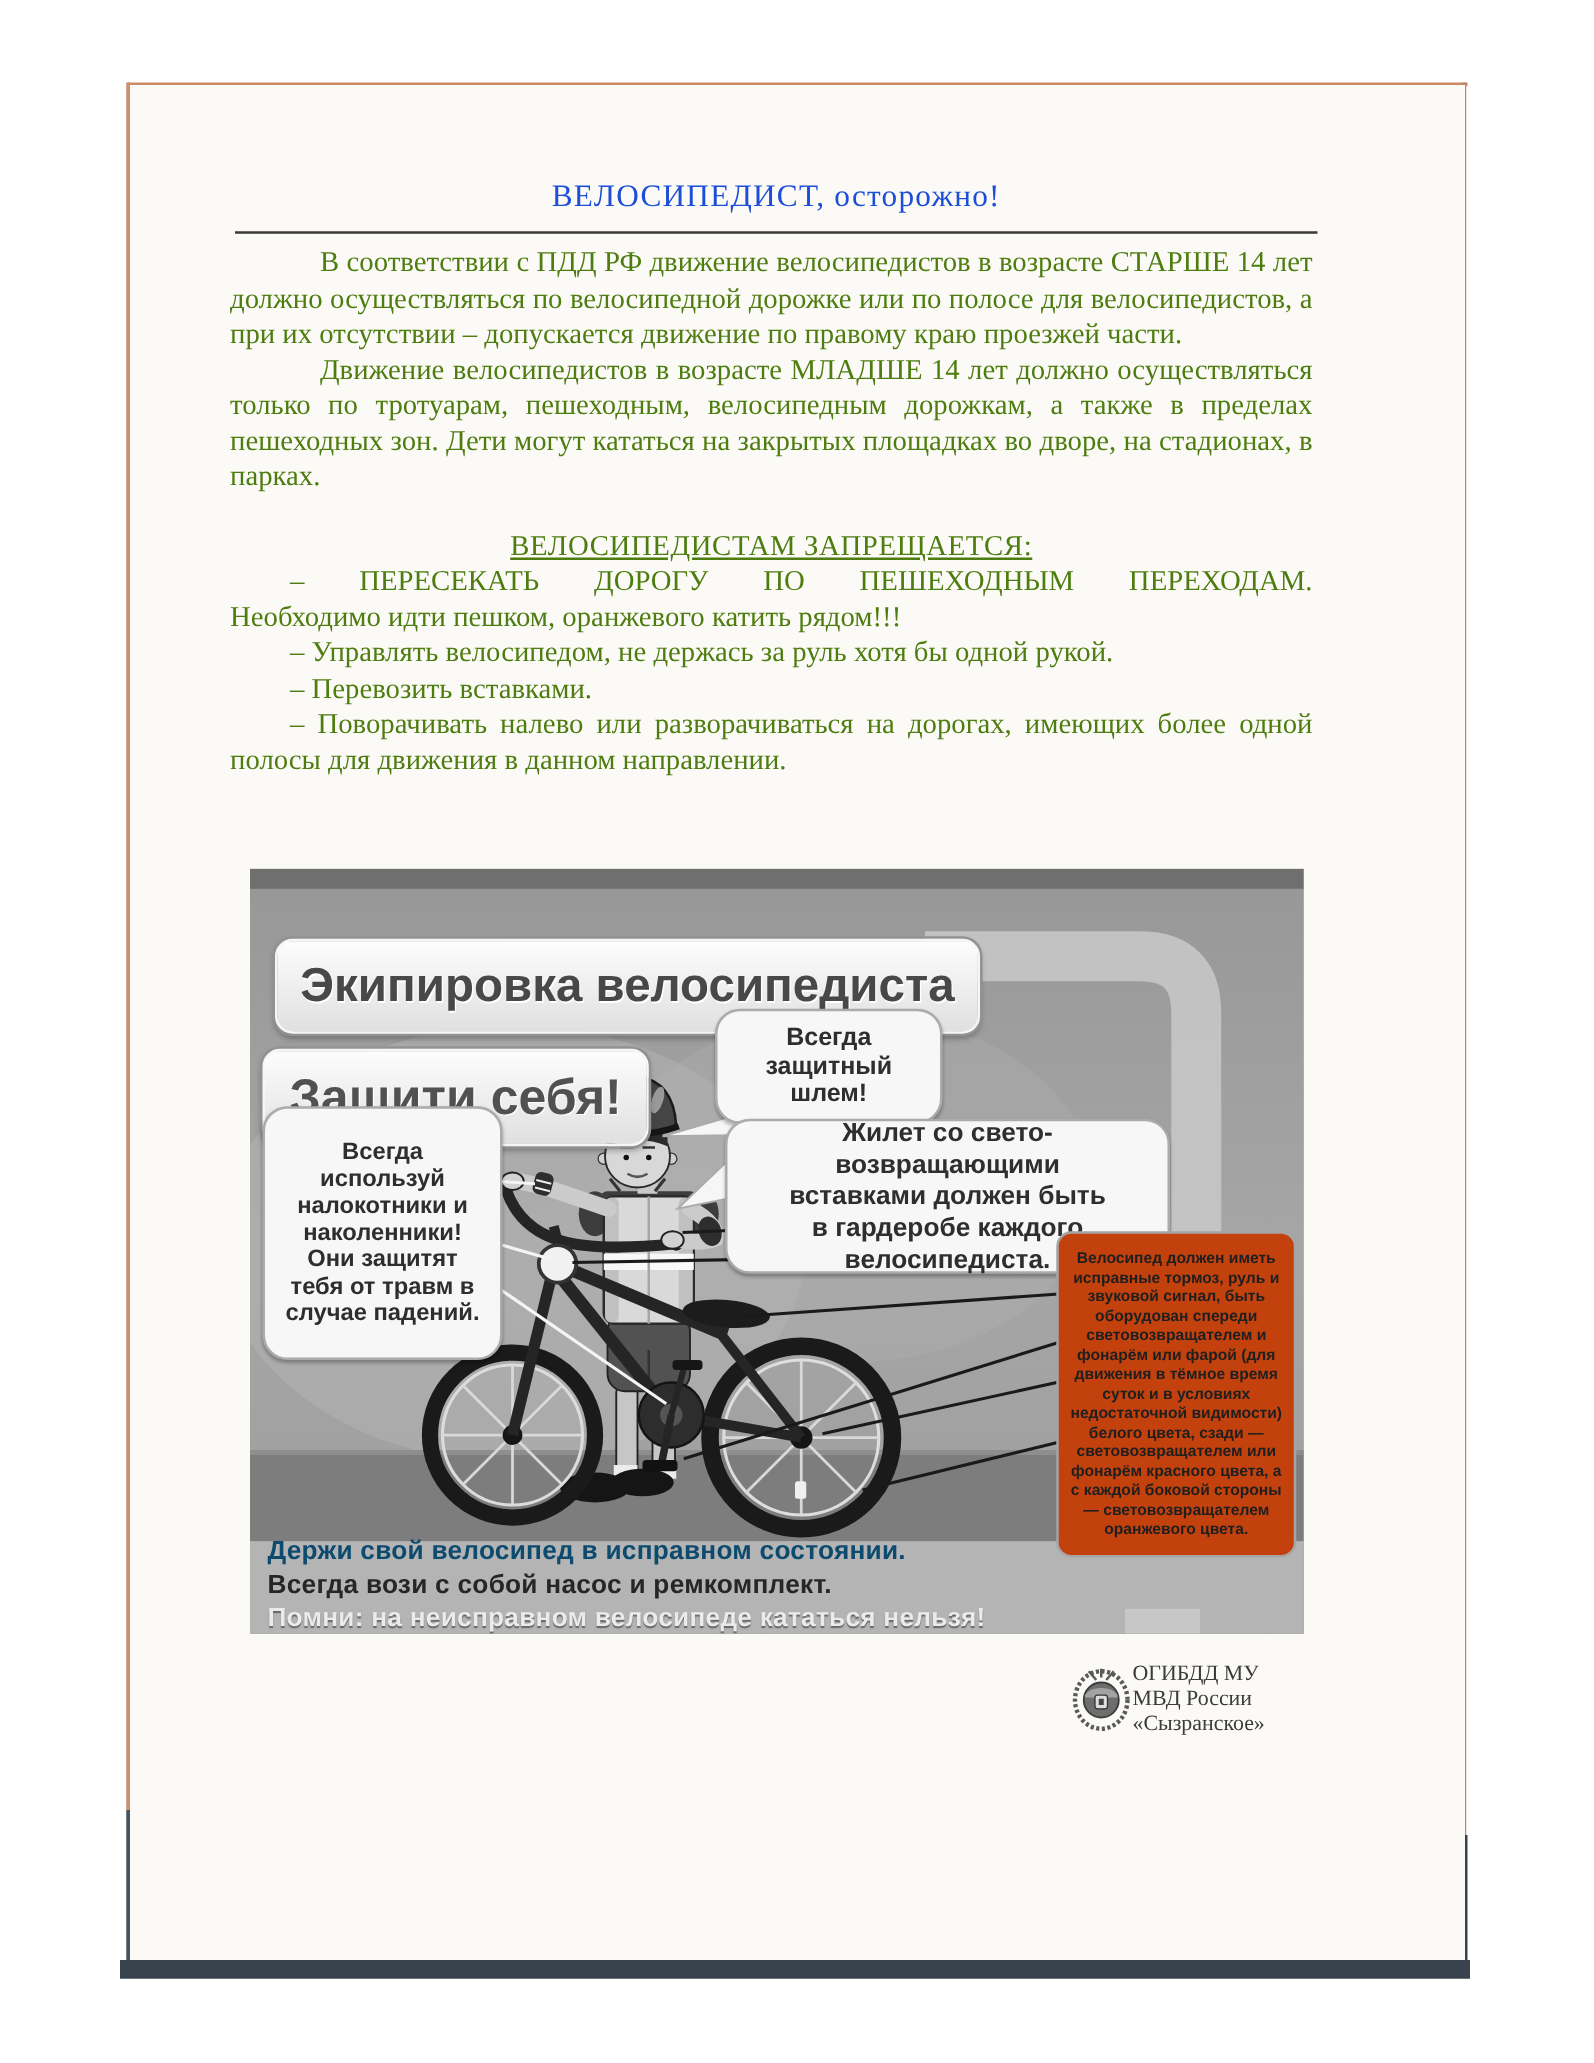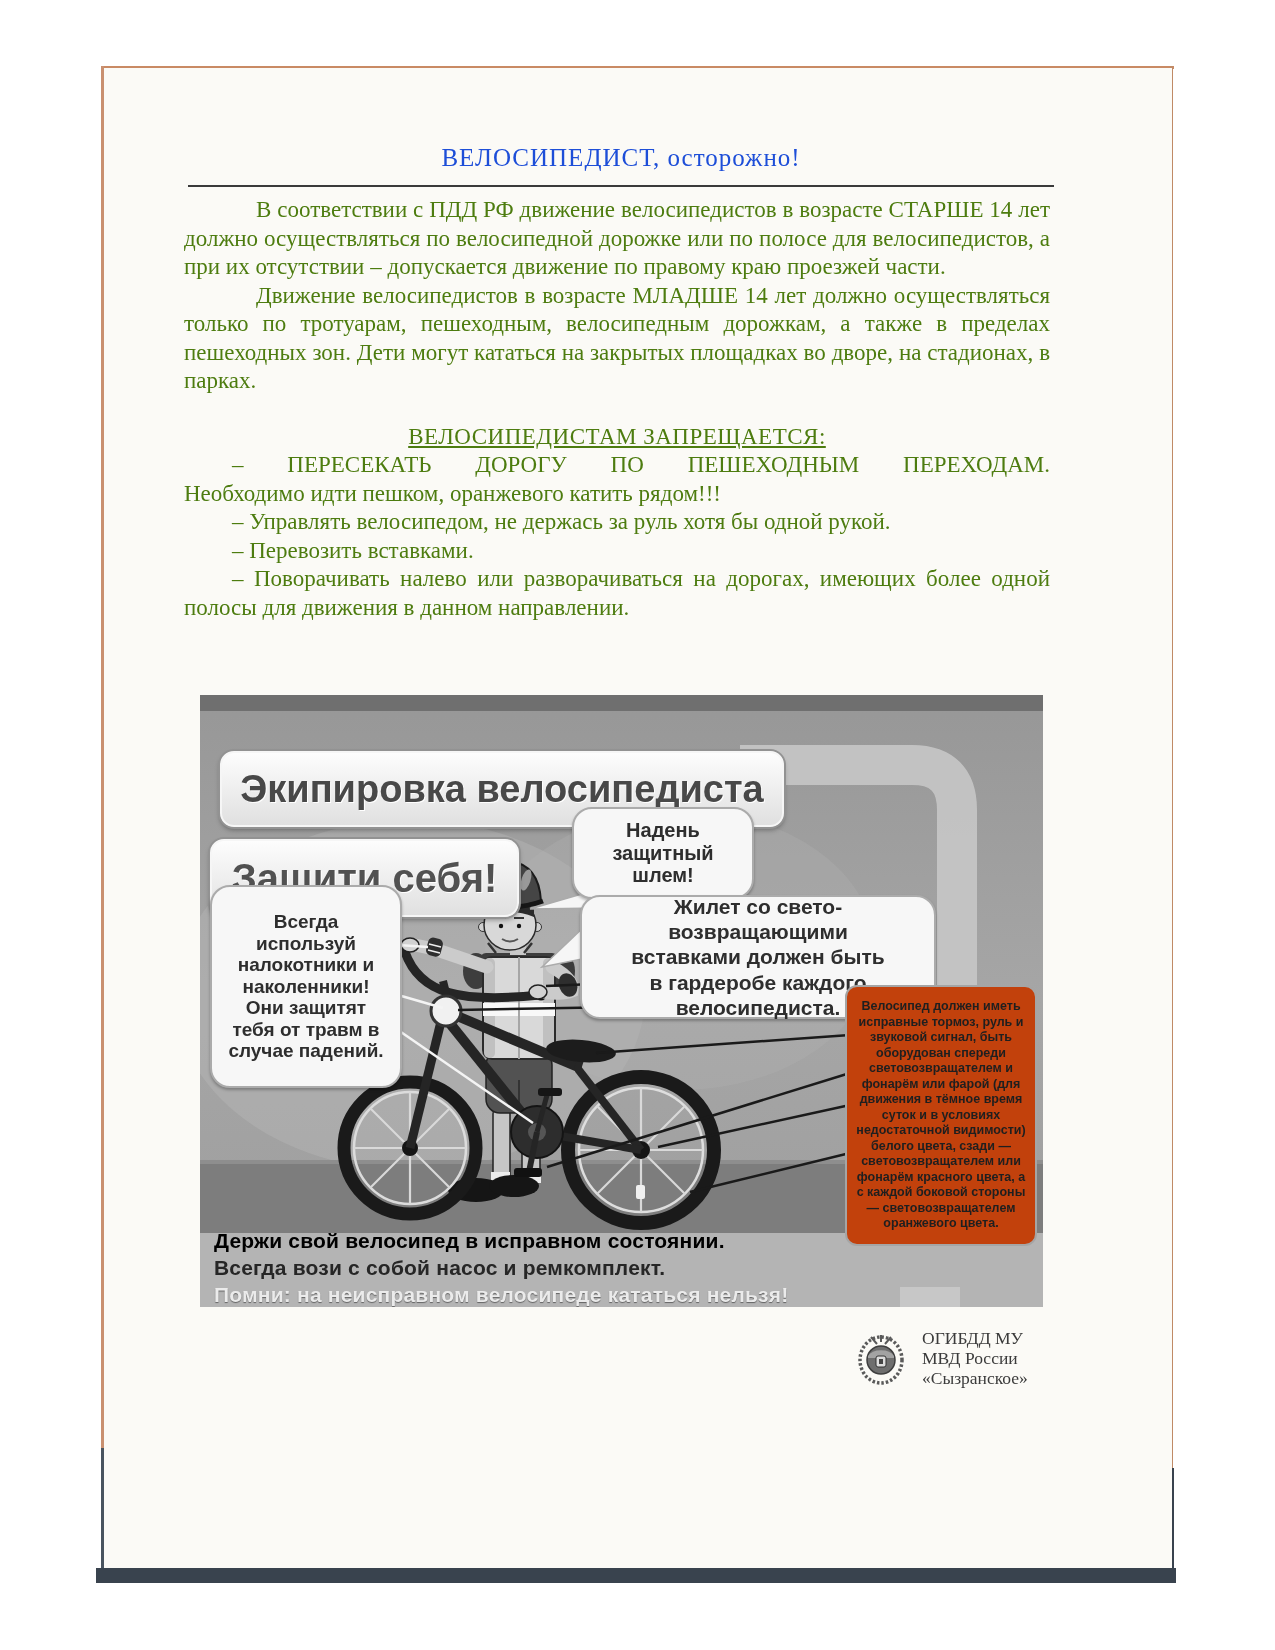--- a/index.html
+++ b/index.html
@@ -68,26 +68,26 @@
   .bubble-vest{left:380px;top:200px;width:356px;height:124px;padding:8px 40px;font-size:21px;line-height:1.2;}
   .panel-bike{
     position:absolute;left:645px;top:290px;width:192px;min-height:252px;box-sizing:border-box;
     background:#c2410c;border:2px solid #a5a5a5;border-radius:12px;
     padding:12px 8px;text-align:center;color:#1f1f1f;
     font-size:12.5px;font-weight:600;line-height:1.24;
   }
   .poster-footer{
     position:absolute;left:14px;font-size:21px;font-weight:bold;letter-spacing:.2px;white-space:nowrap;
   }
-  .pf-1{top:534px;color:#000000;}
+  .pf-1{top:534px;color:#0c4a6e;}
   .pf-2{top:561px;color:#262626;}
   .pf-3{top:588px;color:#ebebeb;text-shadow:0 1px 1px rgba(0,0,0,.45);}
 
   
-  .stamp{position:absolute;left:752px;top:1260px;display:flex;gap:16px;align-items:center;}
+  .stamp{position:absolute;left:752px;top:1260px;display:flex;align-items:center;}
   .stamp-text{font-family:"Liberation Serif", serif;font-size:17.5px;line-height:20px;color:#3b3b3b;}
 </style>
 </head>
 <body>
 
 <div class="page">
 
   <div class="edge edge-top"></div>
   <div class="edge edge-left"></div>
   <div class="edge edge-left-dark"></div>
@@ -244,21 +244,21 @@
       </svg>
 
       <div class="banner banner-title">
         <span>Экипировка велосипедиста</span>
       </div>
       <div class="banner banner-subtitle">
         <span>Защити себя!</span>
       </div>
 
       <div class="bubble bubble-helmet">
-        <span>Надень защитный шлем!</span>
+        <span>Всегда защитный шлем!</span>
       </div>
       <div class="bubble bubble-pads">
         <span>Всегда используй налокотники и наколенники! Они защитят тебя от травм в случае падений.</span>
       </div>
       <div class="bubble bubble-vest">
         <span>Жилет со свето-возвращающими вставками должен быть в гардеробе каждого велосипедиста.</span>
       </div>
       <div class="panel-bike">Велосипед должен иметь исправные тормоз, руль и звуковой сигнал, быть оборудован спереди световозвращателем и фонарём или фарой (для движения в тёмное время суток и в условиях недостаточной видимости) белого цвета, сзади — световозвращателем или фонарём красного цвета, а с каждой боковой стороны — световозвращателем оранжевого цвета.</div>
 
       <div class="poster-footer pf-1">Держи свой велосипед в исправном состоянии.</div>

